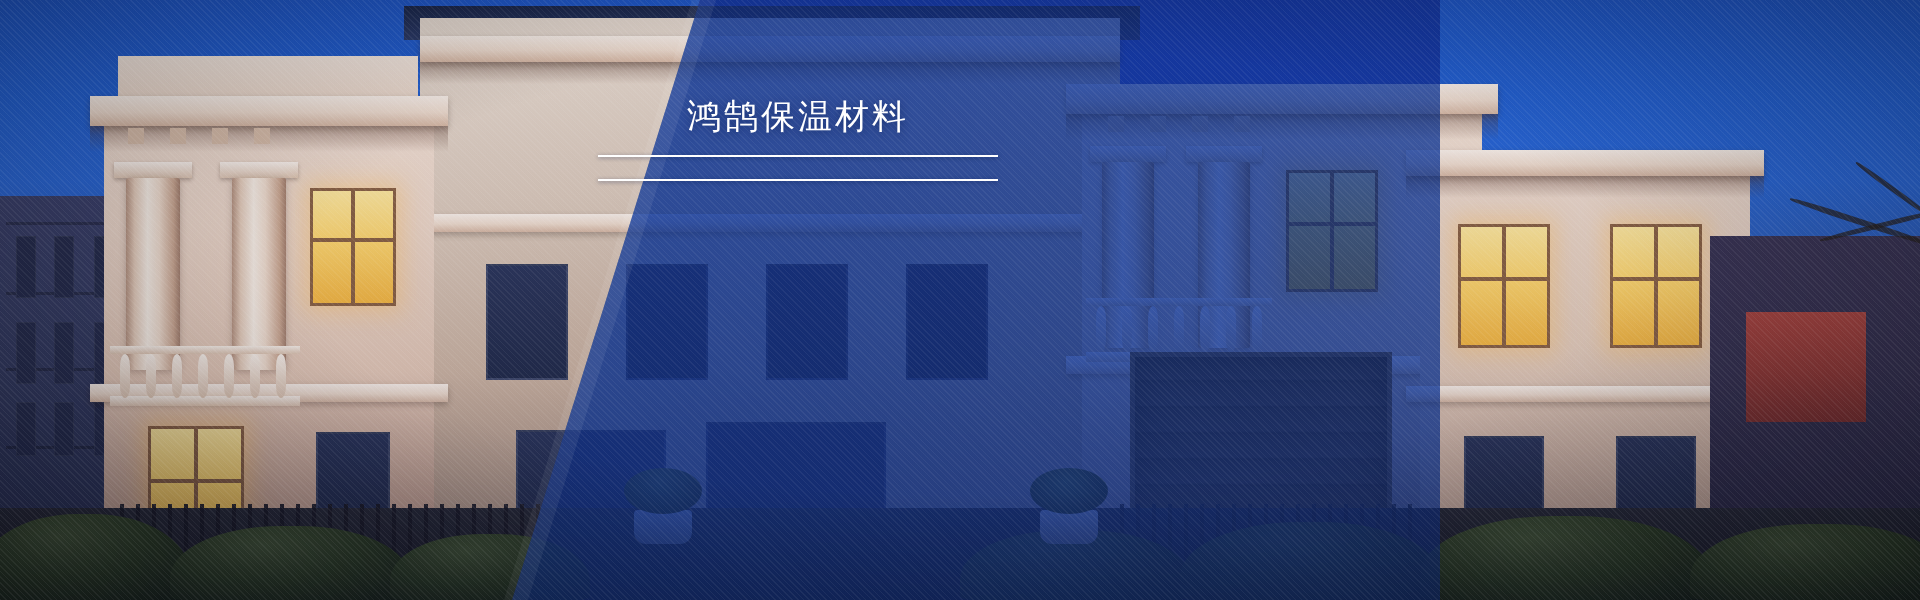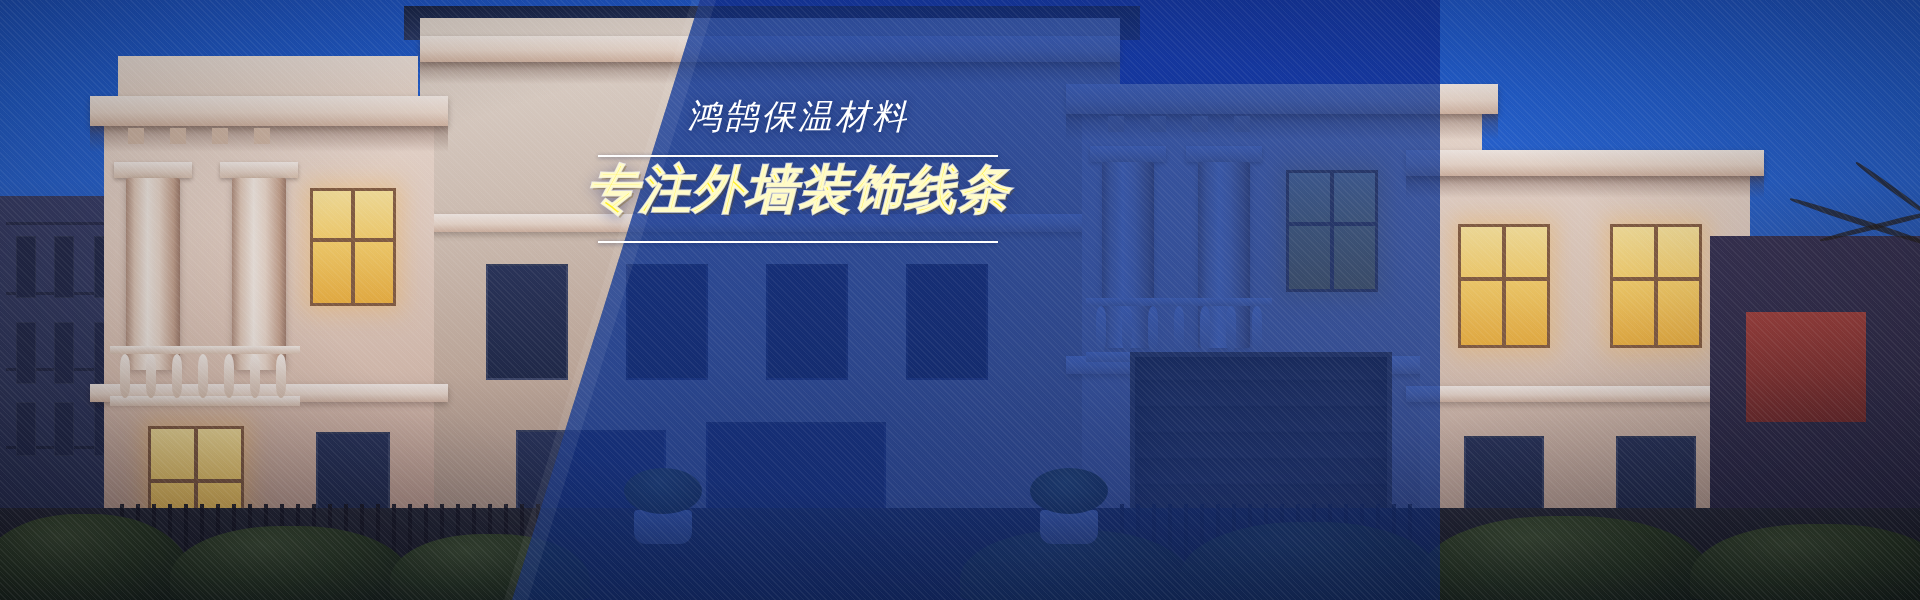--- a/index.html
+++ b/index.html
@@ -5,21 +5,20 @@
 <style>
   html,body{margin:0;padding:0;background:#10173a;}
   *{box-sizing:border-box;}
 
   #banner{
     position:relative;
     width:1920px;height:600px;
     overflow:hidden;
     font-family:"Liberation Sans","DejaVu Sans",sans-serif;
     background:#1b2a63;
-    font-style:italic;
   }
 
   
   .sky{
     position:absolute;inset:0;
     background:
       linear-gradient(180deg,#1f56c4 0%,#2360cf 16%,#2a66d2 30%,#2f5fb8 44%,#2c4e92 56%,#27406f 68%,#22335a 80%,#1d2a4a 100%);
   }
   .sky-glow{
     position:absolute;left:38%;top:22%;width:46%;height:60%;
@@ -384,20 +383,19 @@
   <div class="vignette"></div>
   <div class="hatch"></div>
 
   <div class="text-block">
 
     <div class="brand">鸿鹄保温材料</div>
 
     <div class="rule"></div>
 
 
-    <div class="headline" style="margin-top:2px">专注外墙装饰线条</div>
 
     <div class="rule rule-bottom"></div>
 
 
   </div>
 
 </div>
 
 </body></html>

